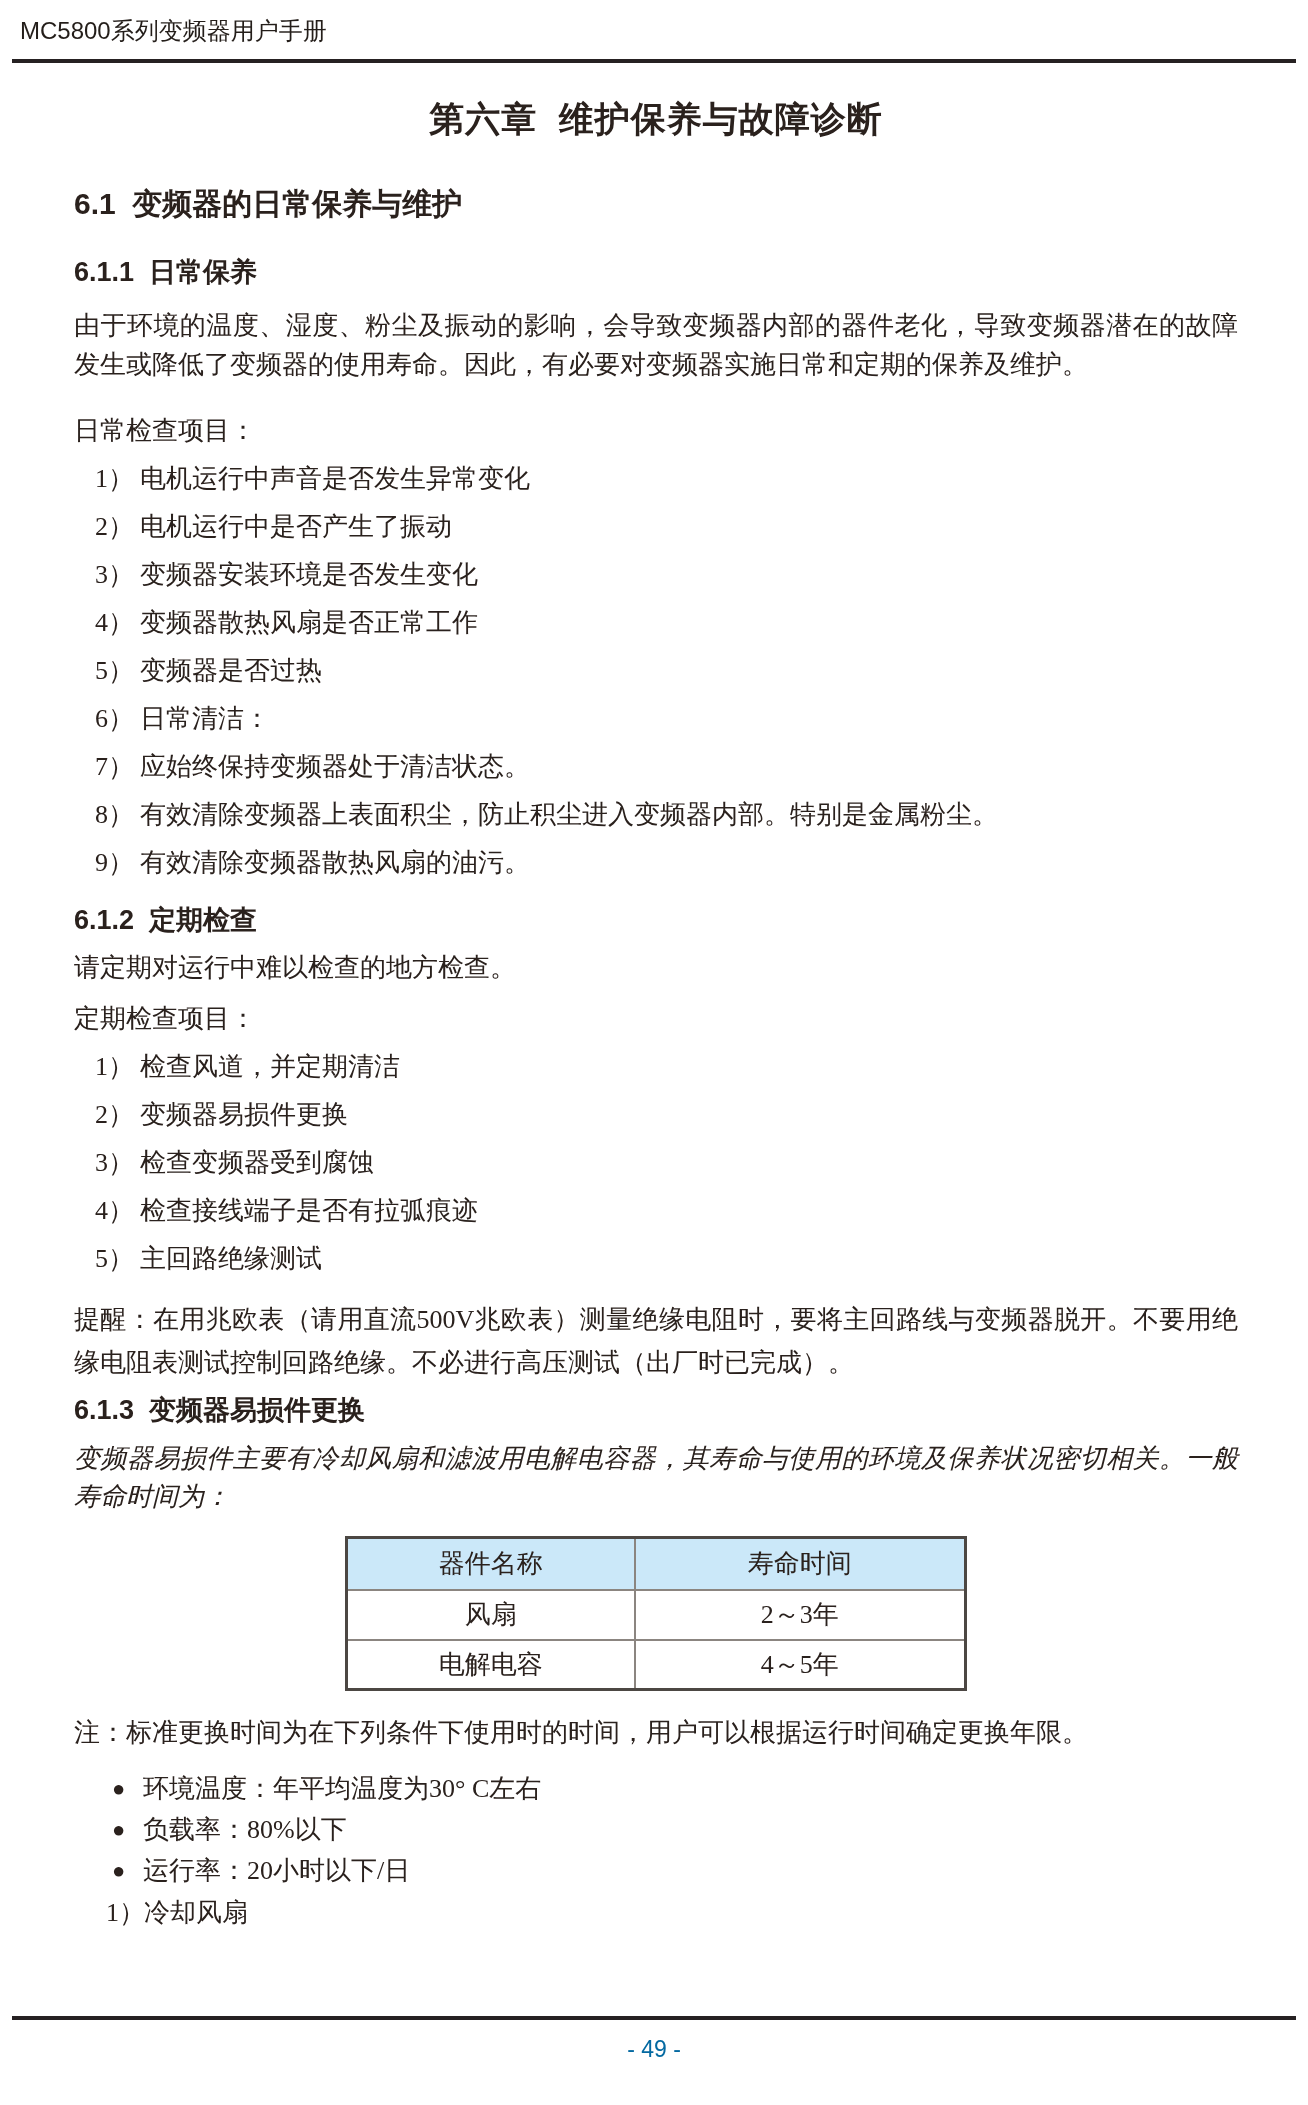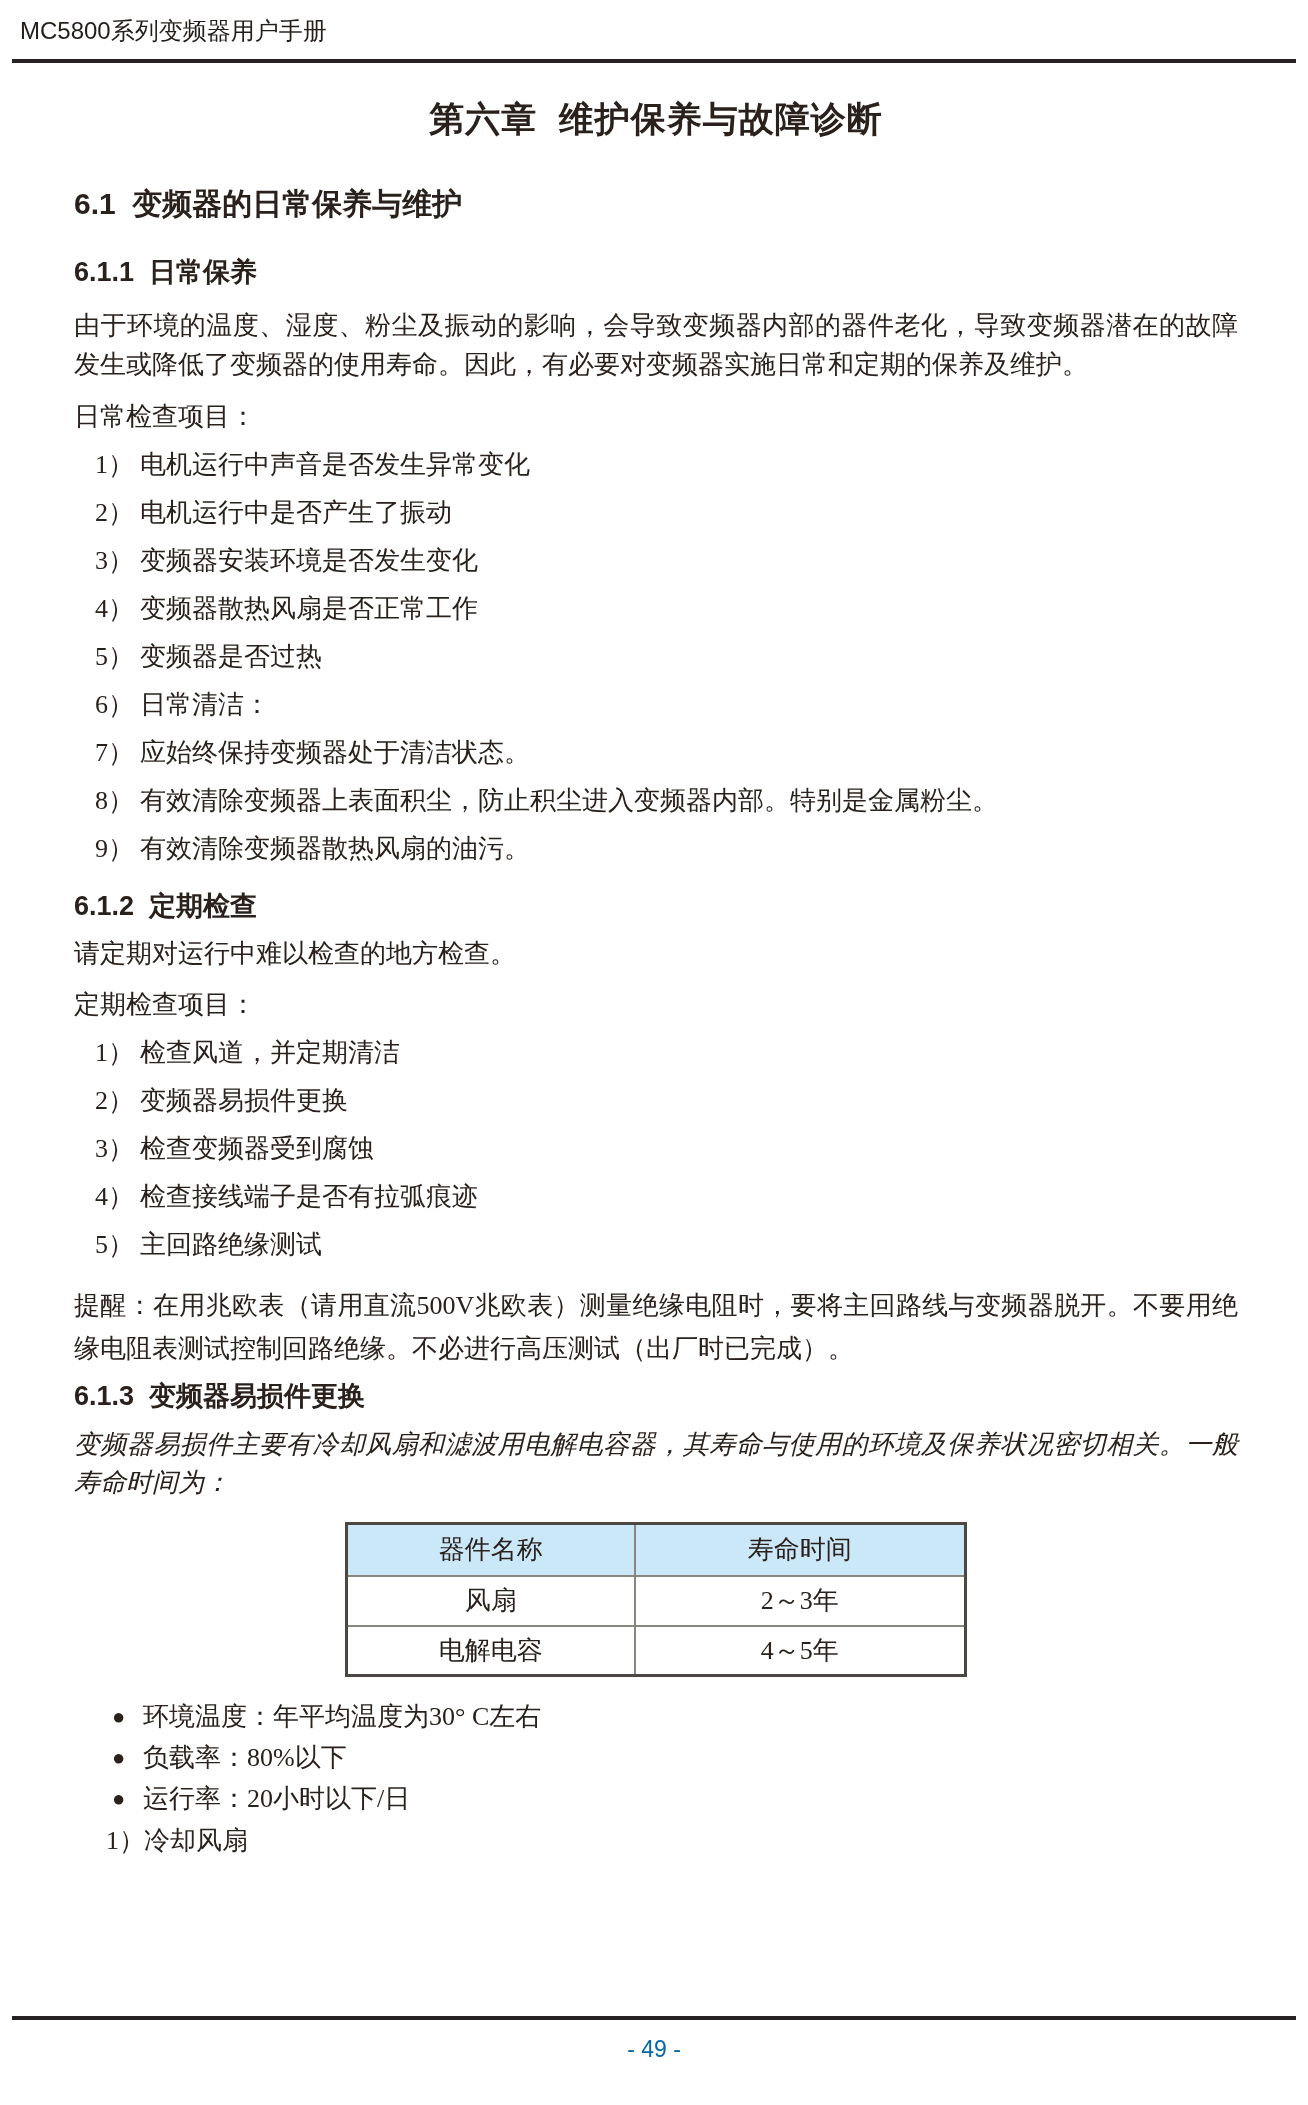--- a/index.html
+++ b/index.html
@@ -23,21 +23,21 @@
         font-size:30px; line-height:40px; white-space:pre-wrap; }
   .h3 { font-family:"Liberation Sans","DejaVu Sans",sans-serif; font-weight:bold;
         font-size:27px; line-height:36px; white-space:pre-wrap; }
   .h3.s611 { margin-top:30px; }
   .h3.s612 { margin-top:24px; }
   .h3.s613 { margin-top:8px; }
 
   .body-p { font-size:26px; line-height:39px; text-align:justify; }
   .intro-611 { margin-top:16px; }
   .intro-612 { margin-top:14px; line-height:32px; }
-  .list-label { margin-top:18px; font-size:26px; line-height:30px; }
+  .list-label { margin-top:32px; font-size:26px; line-height:30px; }
   .list-label.periodic { margin-top:20px; }
 
   .num-list { margin-top:0; }
   .num-item { display:flex; margin-top:18px; font-size:26px; line-height:30px; }
   .num-item .num { margin-left:21px; width:45px; flex:0 0 45px; }
   .num-item .txt { flex:1; }
 
   .reminder { margin-top:24px; font-size:26px; line-height:43px; text-align:justify; }
   .intro-613 { margin-top:12px; line-height:38px;font-style:italic; }
 
@@ -157,20 +157,21 @@
           <td>风扇</td>
           <td>2～3年</td>
         </tr>
         <tr>
           <td>电解电容</td>
           <td>4～5年</td>
         </tr>
       </tbody>
     </table>
 
+    <div class="note">注：标准更换时间为在下列条件下使用时的时间，用户可以根据运行时间确定更换年限。</div>
 
     <div class="cond-list">
       <div class="cond-item">
         <span class="bullet">●</span>
         <span>环境温度：年平均温度为30° C左右</span>
       </div>
       <div class="cond-item">
         <span class="bullet">●</span>
         <span>负载率：80%以下</span>
       </div>

